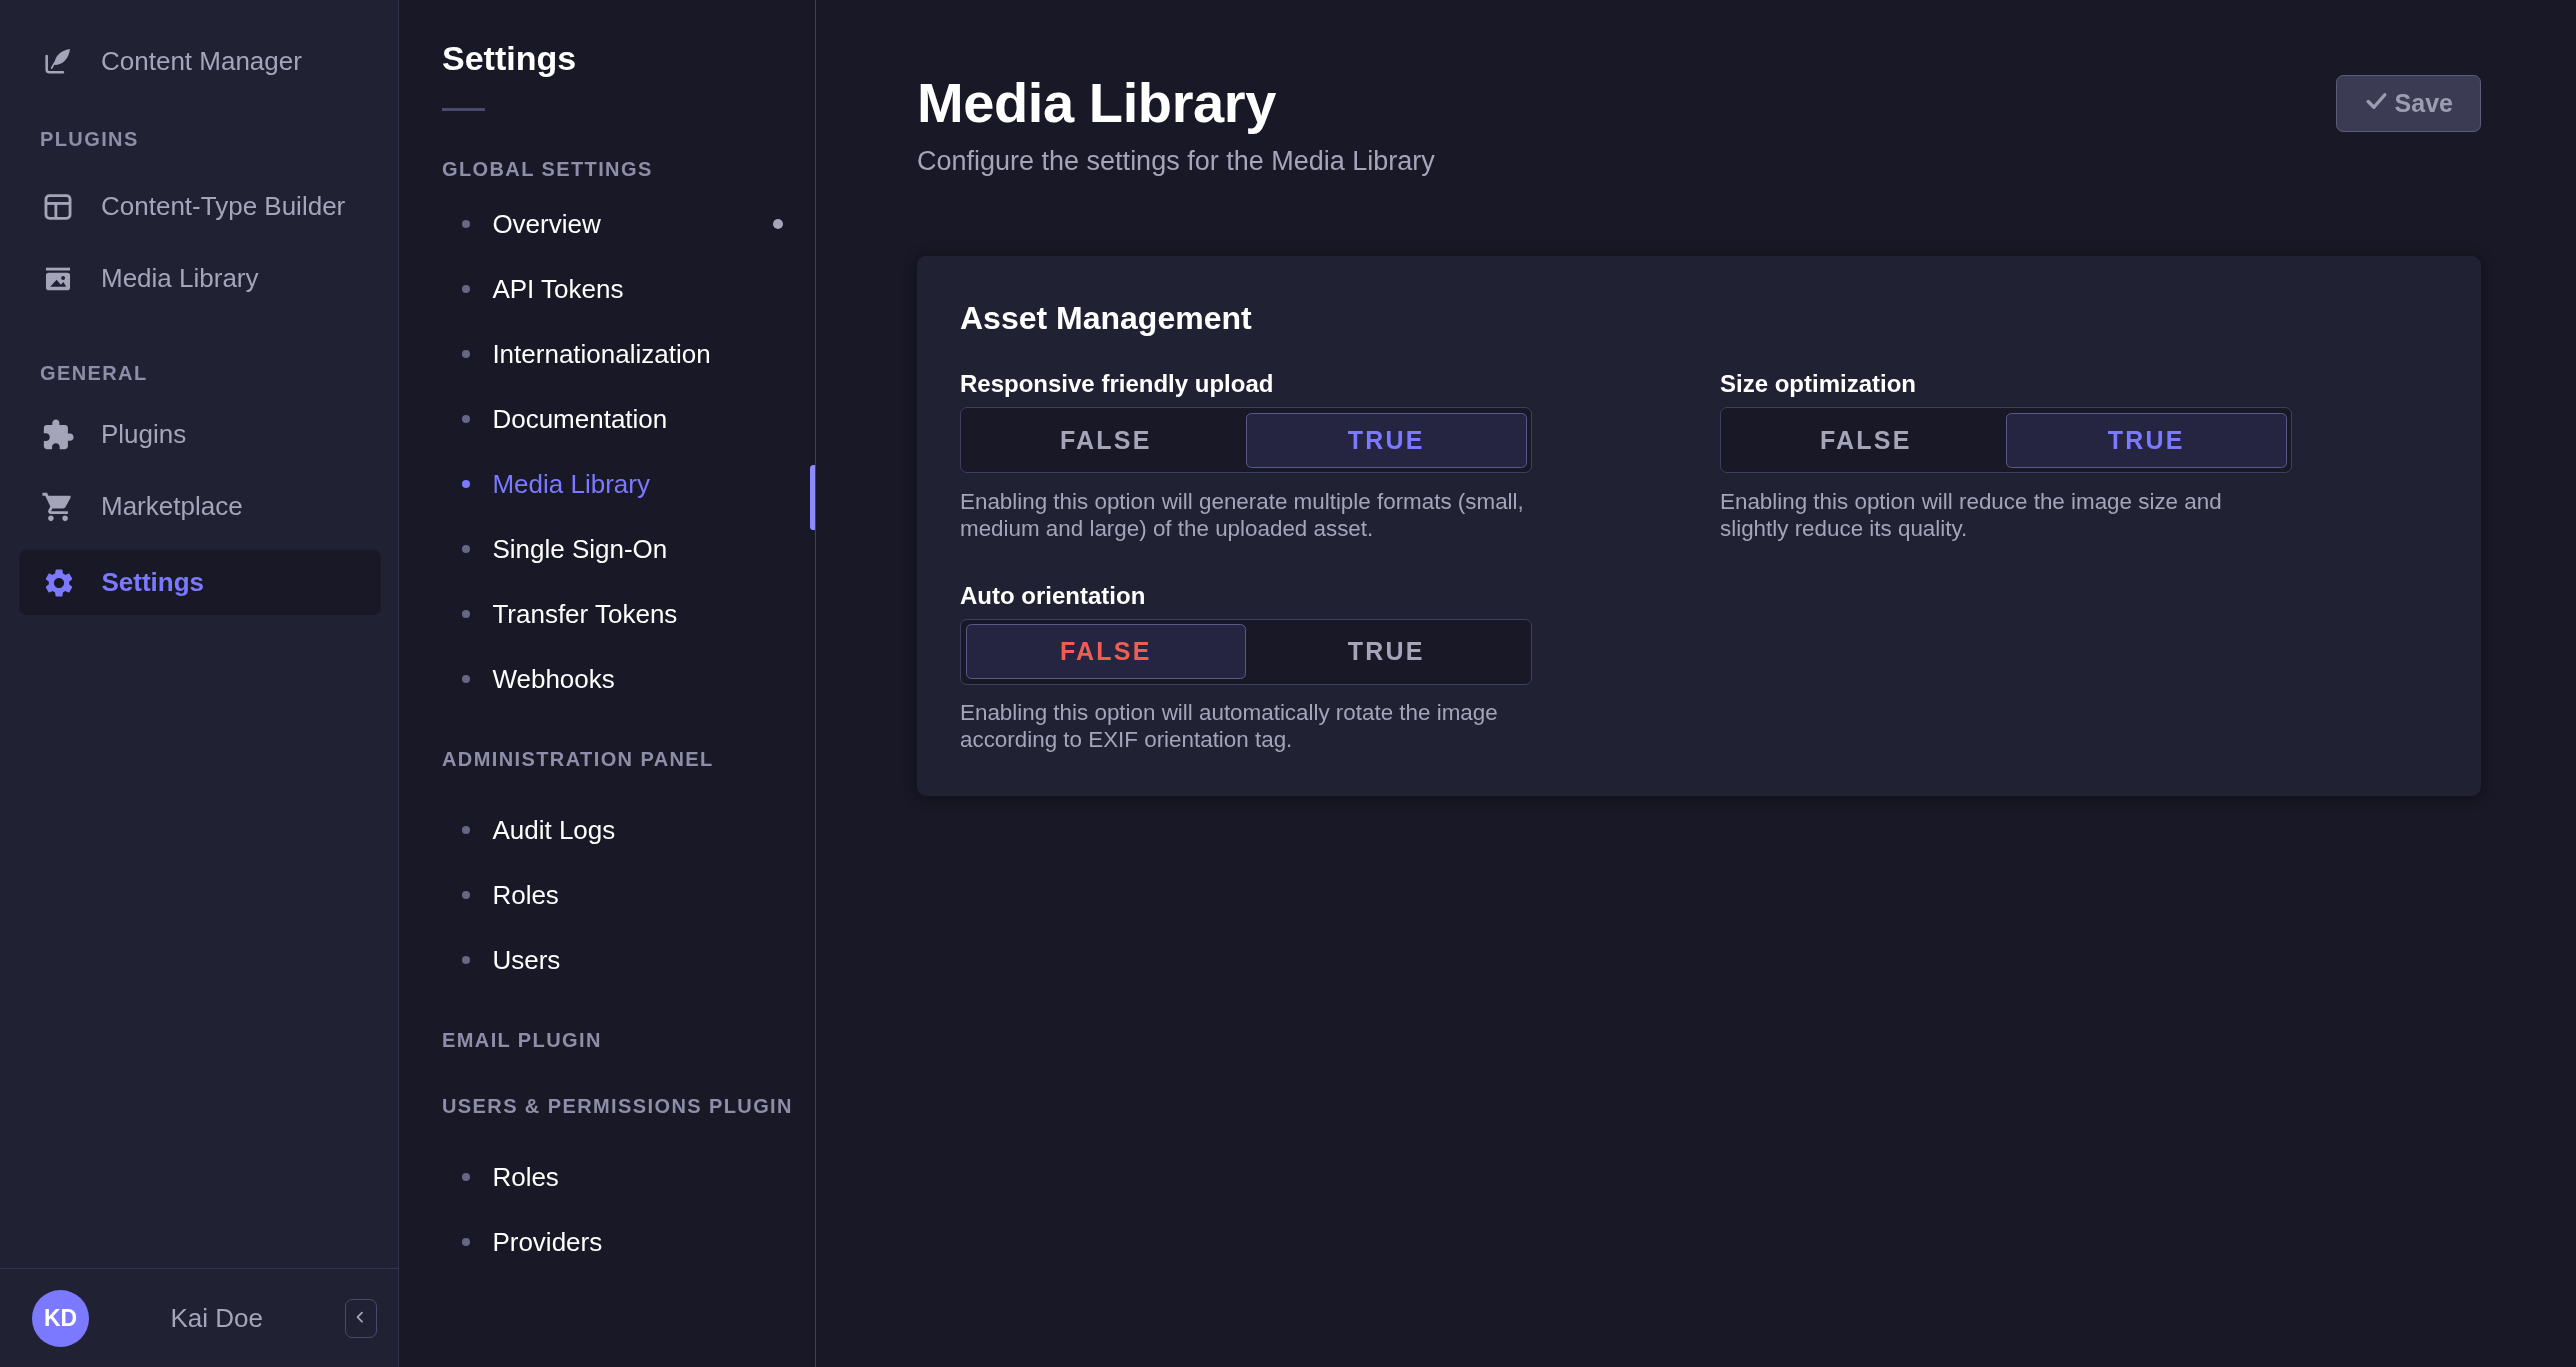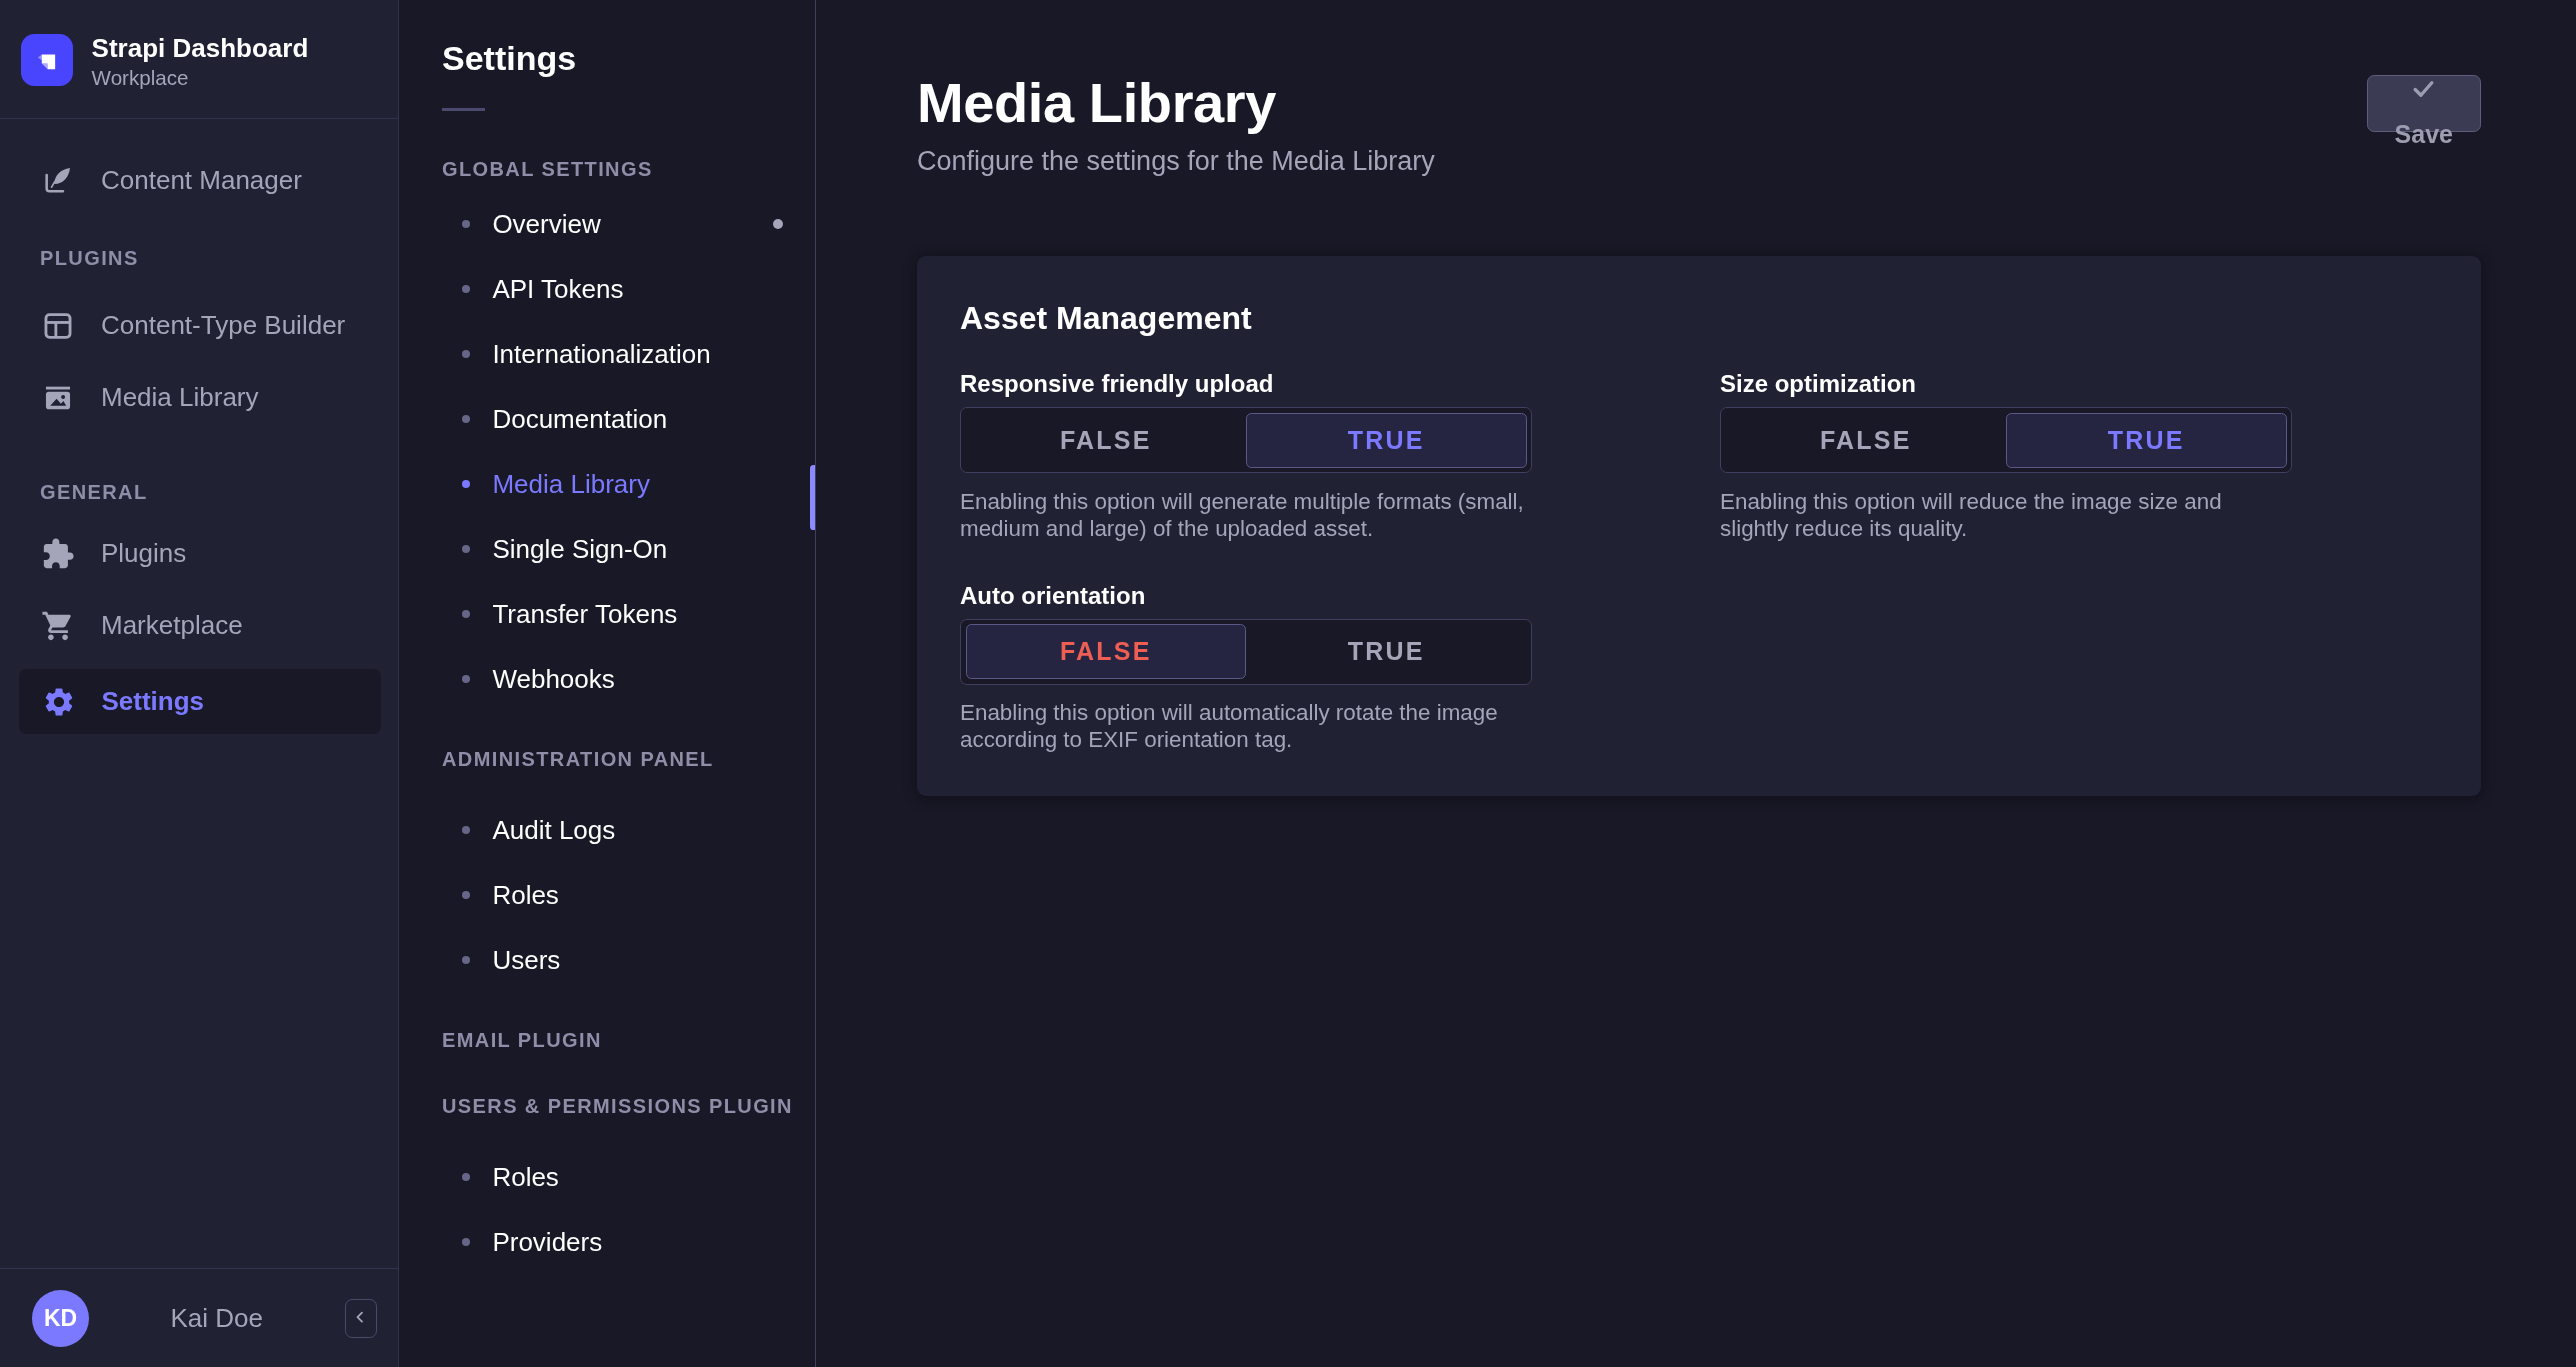--- a/index.html
+++ b/index.html
@@ -101,25 +101,25 @@
     position:absolute; right:0; top:465px; width:5.4px; height:65px;
     background:#8c8aff; border-radius:3.6px 0 0 3.6px;
   }
 
   
   .main { flex:1; padding:0 95px 0 101px; }
   .content-header { display:flex; justify-content:space-between; align-items:flex-start; margin-top:74px; }
   .page-title { font-size:56px; font-weight:700; line-height:57px; letter-spacing:-0.4px; }
   .page-subtitle { font-size:27px; color:#a5a5ba; margin-top:14.4px; line-height:32px; }
   .save-btn {
-    display:flex; align-items:center; gap:13px;
+    display:flex; align-items:center; gap:6px;
     height:57px; padding:0 27px; margin-top:0.9px;
     background:#3b3b54; border:1.3px solid #5d5d7c; border-radius:7.2px;
     color:#9d9db2; font-size:25px; font-weight:600;
-    font-family:"Liberation Sans", sans-serif; cursor:pointer;flex-direction:column;
+    font-family:"Liberation Sans", sans-serif; cursor:pointer;
   }
   .save-btn svg { width:25px; height:25px; }
 
   .card {
     margin-top:79px; width:100%;
     background:#212134; border-radius:9px;
     box-shadow:0 1.8px 13.5px rgba(3,3,5,0.35);
     padding:43px 45px 43px 43px;
   }
   .card h3 { font-size:32px; font-weight:600; line-height:38px; }
@@ -143,33 +143,20 @@
   .toggle-opt.sel-true { background:#252542; border-color:#5a5a89; color:#7b79ff; }
   .toggle-opt.sel-false { background:#252542; border-color:#5a5a89; color:#ee5e52; }
   .field-desc { margin-top:14.4px; font-size:22.4px; line-height:27px; color:#a5a5ba; max-width:574px; }
 </style>
 </head>
 <body>
 
 <div class="app">
 
   <aside class="main-sidebar">
-    <div class="brand">
-      <div class="brand-logo">
-        <svg viewBox="0 0 24 24" aria-hidden="true">
-          <path d="M8.5 7.5 H19 V19 H13 V14.5 H8.5 Z" fill="#ffffff"></path>
-          <path d="M8.5 14.5 H13 V19 Z" fill="#ffffff" opacity="0.55"></path>
-          <path d="M8.5 7.5 V12 L5.4 9.8 Z" fill="#ffffff" opacity="0.4"></path>
-        </svg>
-      </div>
-      <div class="brand-text">
-        <div class="brand-title">Strapi Dashboard</div>
-        <div class="brand-sub">Workplace</div>
-      </div>
-    </div>
 
     <nav class="nav">
       <div class="nav-item">
         <span class="ico">
           <svg viewBox="0 0 24 24" fill="none" stroke="#a5a5ba" stroke-width="1.8" stroke-linecap="round">
             <path d="M4 8.5 V18 a2 2 0 0 0 2 2 h9.5"></path>
             <path d="M9.5 14.8 C9.3 9 13.5 4.6 20.5 3.5 C19.6 10.4 15.6 14.6 9.5 14.8 Z" fill="#a5a5ba" stroke="none"></path>
             <path d="M7.5 17 C9.5 13 12 10 15 7.5" stroke="#a5a5ba" stroke-width="1.2"></path>
           </svg>
         </span>

